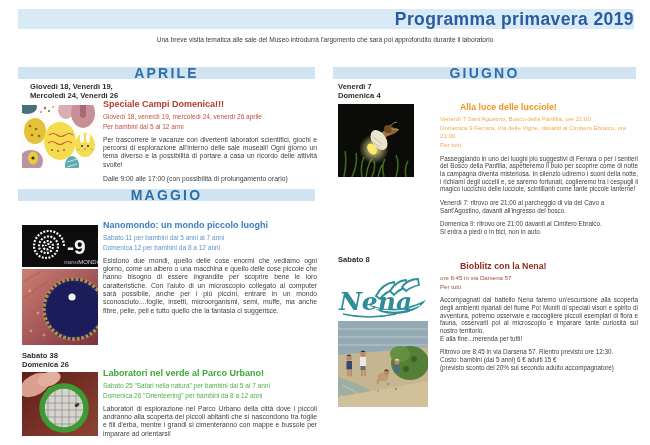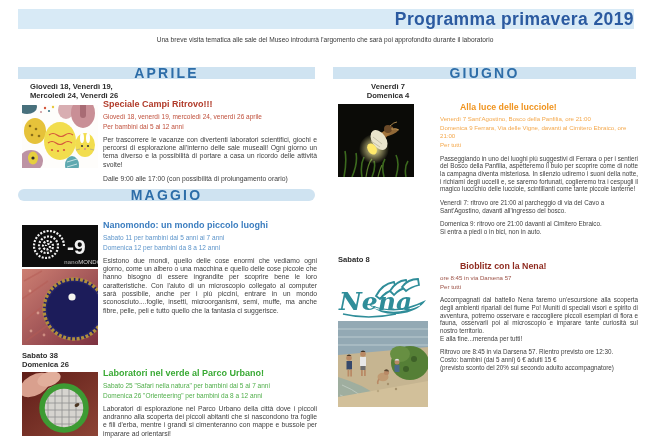--- a/index.html
+++ b/index.html
@@ -31,21 +31,21 @@
 <body>
 
 <div id="frame">
 
   <div class="abs" id="header-band">
     <div id="header-title">Programma primavera 2019</div>
   </div>
   <div class="abs" id="subtitle">Una breve visita tematica alle sale del Museo introdurrà l'argomento che sarà poi approfondito durante il laboratorio</div>
 
   <div class="abs band" style="left:18px;top:67px;width:297px;">APRILE</div>
-  <div class="abs band" style="left:18px;top:189px;width:297px;border-radius:6px;">MAGGIO</div>
+  <div class="abs band" style="left:18px;top:189px;width:297px;">MAGGIO</div>
   <div class="abs band" style="left:333px;top:67px;width:303px;">GIUGNO</div>
 
   <div class="abs dates" style="left:22px;top:83px;width:135px;margin-left:8px;">
     <div>Giovedì 18, Venerdì 19,</div>
     <div>Mercoledì 24, Venerdì 26</div>
   </div>
 
   <div class="abs img" style="left:22px;top:105px;width:76px;height:63px;">
     <svg width="76" height="63" viewBox="0 0 76 63" xmlns="http://www.w3.org/2000/svg">
       <rect width="76" height="63" fill="#fefdfb"></rect>
@@ -77,21 +77,21 @@
       <path d="M58 44 l-4 1 M68 44 l4 1" stroke="#9a9a9a" stroke-width=".6"></path>
       <ellipse cx="9" cy="56" rx="12" ry="11" fill="#bd93a4"></ellipse>
       <ellipse cx="11" cy="53" rx="5" ry="6.5" fill="#e6cf3e"></ellipse>
       <circle cx="11" cy="53" r="1.6" fill="#2c2c2c"></circle>
       <ellipse cx="50" cy="60" rx="7" ry="9" fill="#5fa9b0"></ellipse>
       <path d="M45 57 l10 -3 M45 62 l10 -3" stroke="#dff0f0" stroke-width=".8"></path>
     </svg>
   </div>
 
   <div class="abs" style="left:103px;top:100px;width:214px;">
-    <div class="ev-title c-red">Speciale Campi Ritrovo!!!</div>
+    <div class="ev-title c-red">Speciale Campi Domenica!!!</div>
     <div class="ev-sub c-red-sub">Giovedì 18, venerdì 19, mercoledì 24, venerdì 26 aprile</div>
     <div class="ev-sub c-red-sub">Per bambini dai 5 ai 12 anni</div>
     <div class="ev-body">Per trascorrere le vacanze con divertenti laboratori scientifici, giochi e percorsi di esplorazione all'interno delle sale museali! Ogni giorno un tema diverso e la possibilità di portare a casa un ricordo delle attività svolte!</div>
     <div class="ev-note">Dalle 9:00 alle 17:00 (con possibilità di prolungamento orario)</div>
   </div>
 
 
   <div class="abs img" style="left:22px;top:225px;width:76px;height:42px;">
     <svg width="76" height="42" viewBox="0 0 76 42" xmlns="http://www.w3.org/2000/svg">
       <rect width="76" height="42" fill="#0d0d0d"></rect>
@@ -160,21 +160,21 @@
     </svg>
   </div>
 
   <div class="abs" style="left:103px;top:369px;width:214px;">
     <div class="ev-title c-green">Laboratori nel verde al Parco Urbano!</div>
     <div class="ev-sub c-green-sub">Sabato 25 "Safari nella natura" per bambini dai 5 ai 7 anni</div>
     <div class="ev-sub c-green-sub">Domenica 26 "Orienteering" per bambini da 8 a 12 anni</div>
     <div class="ev-body">Laboratori di esplorazione nel Parco Urbano della città dove i piccoli andranno alla scoperta dei piccoli abitanti che si nascondono tra foglie e fili d'erba, mentre i grandi si cimenteranno con mappe e bussole per imparare ad orientarsi!</div>
   </div>
 
-  <div class="abs dates" style="left:338px;top:83px;width:100px;text-align:center;">
+  <div class="abs dates" style="left:338px;top:83px;width:100px;">
     <div>Venerdì 7</div>
     <div>Domenica 4</div>
   </div>
 
   <div class="abs img" style="left:338px;top:104px;width:76px;height:73px;">
     <svg width="76" height="73" viewBox="0 0 76 73" xmlns="http://www.w3.org/2000/svg">
       <defs>
         <radialGradient id="ff-glow">
           <stop offset="0" stop-color="#fff7a8" stop-opacity=".95"></stop>
           <stop offset="1" stop-color="#fff7a8" stop-opacity="0"></stop>

